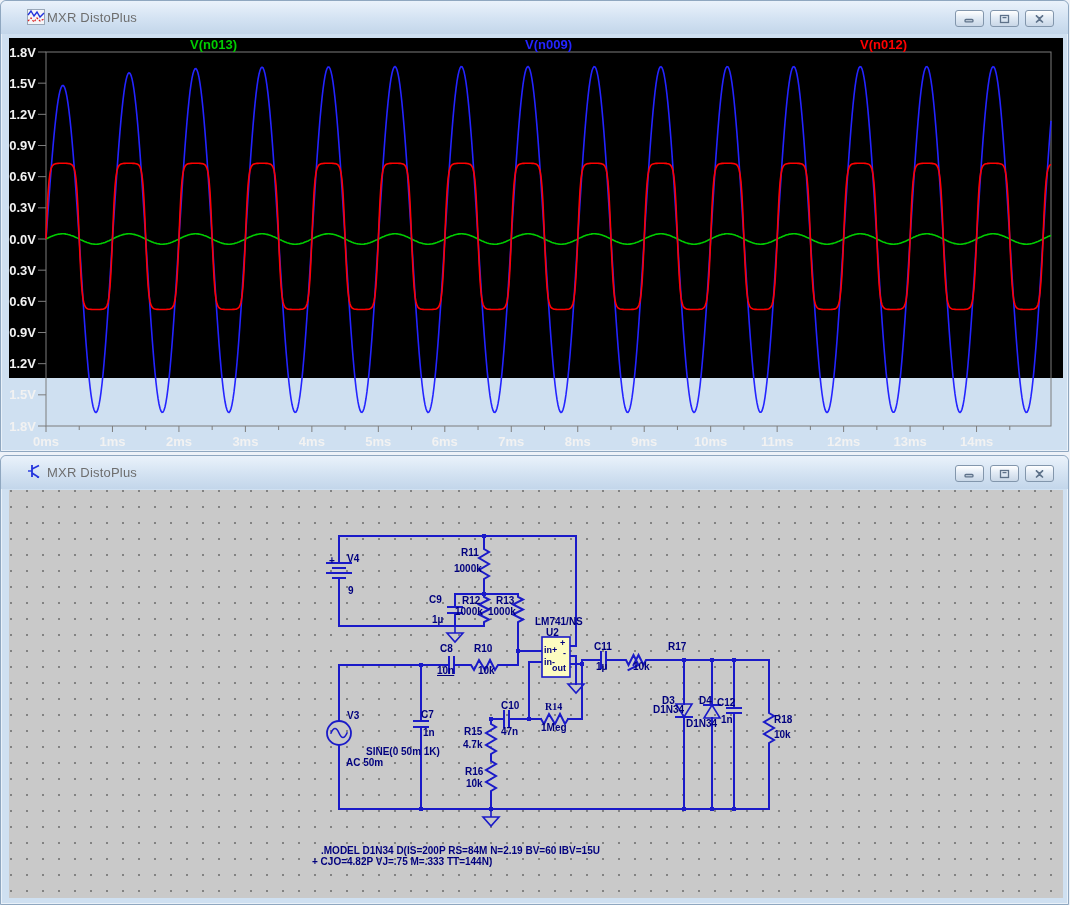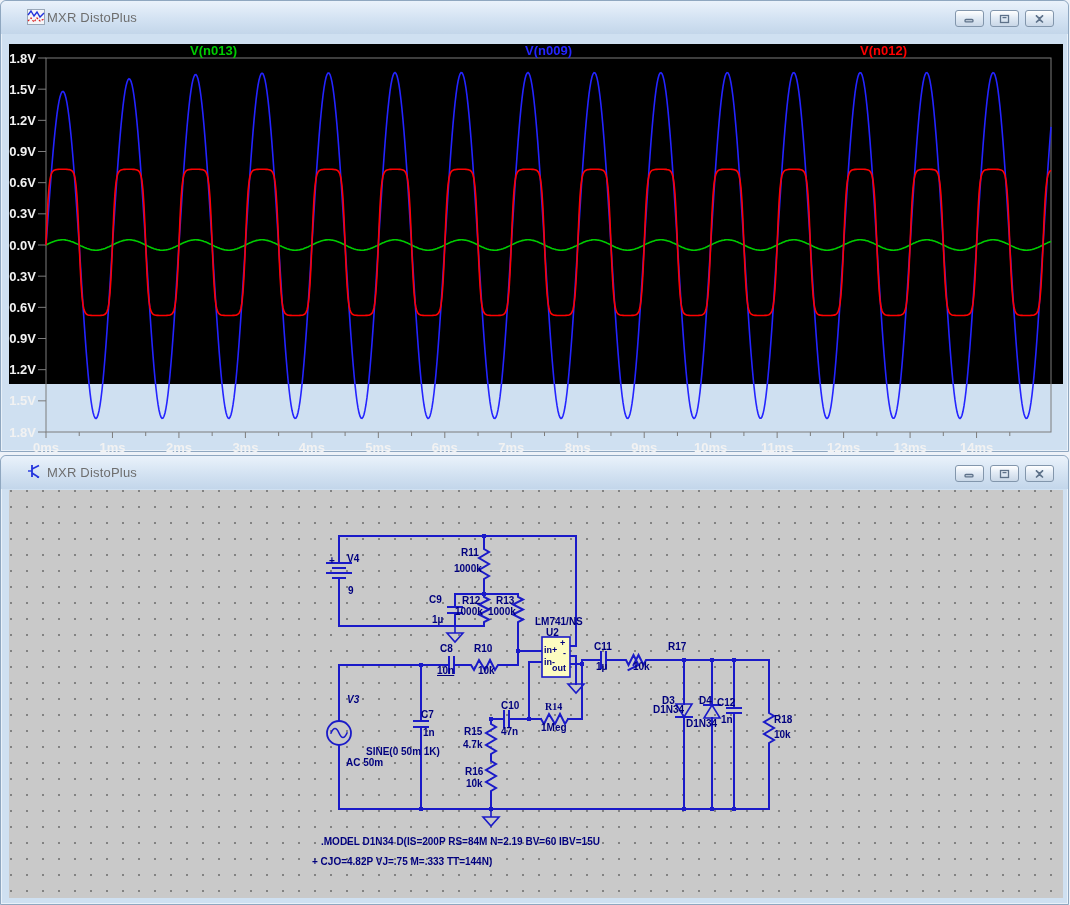--- a/index.html
+++ b/index.html
@@ -5,21 +5,21 @@
   html,body{margin:0;padding:0}
   body{width:1070px;height:905px;background:#eef2f8;font-family:"Liberation Sans",sans-serif;position:relative;overflow:hidden}
   .window{position:absolute;background:#cfe0f1;border:1px solid #8fa7c0;border-radius:6px 6px 0 0;box-sizing:border-box;box-shadow:inset 0 0 0 1px rgba(255,255,255,.55)}
   #win-plot{left:0;top:0;width:1069px;height:452px}
   #win-schem{left:0;top:455px;width:1069px;height:450px}
   .titlebar{position:absolute;left:0;top:0;right:0;height:33px;border-radius:6px 6px 0 0;background:linear-gradient(#eaf2fb,#d3e2f2 55%,#c3d6ea)}
   .wtitle{position:absolute;left:46px;top:9px;font-size:13px;color:#6e6e6e;letter-spacing:.2px}
   .winicon{position:absolute;left:26px;top:8px;width:18px;height:16px}
   .winbtns{position:absolute;right:14px;top:9px;display:flex;gap:6px}
   .wbtn{width:29px;height:17px;border:1px solid #8296ac;border-radius:3px;background:linear-gradient(#ffffff,#e2ebf5 45%,#c9d7e7);display:flex;align-items:center;justify-content:center;box-sizing:border-box}
-  .content-plot{position:absolute;left:8px;top:43px;width:1054px;height:340px;background:#000}
+  .content-plot{position:absolute;left:8px;top:37px;width:1054px;height:340px;background:#000}
   .content-plot svg{position:absolute;left:0;top:0}
   .content-schem{position:absolute;left:8px;top:34px;width:1054px;height:408px;overflow:hidden;
      background-color:#c9c9c9;
      background-image:radial-gradient(#828282 1px,transparent 1.3px);
      background-size:16px 16px;background-position:10px 9px}
   .content-schem svg{position:absolute;left:0;top:0}
   #schem-labels{position:absolute;left:0;top:0;width:100%;height:100%}
   .slabel{position:absolute;font-size:10px;font-weight:bold;color:#00007e;white-space:nowrap;line-height:1.1}
   .slabel.pin{font-size:9px}
   .ticklab{font-size:13px;font-weight:bold;fill:#f2f2f2}
@@ -258,28 +258,28 @@
         <div class="slabel" style="left: 492px; top: 210px;">C10</div>
         <div class="slabel" style="left: 492px; top: 236px;">47n</div>
         <div class="slabel" style="left: 536px; top: 211px; font-family: Liberation Serif, serif;">R14</div>
         <div class="slabel" style="left: 532px; top: 232px;">1Meg</div>
         <div class="slabel" style="left: 455px; top: 236px;">R15</div>
         <div class="slabel" style="left: 454px; top: 249px;">4.7k</div>
         <div class="slabel" style="left: 456px; top: 276px;">R16</div>
         <div class="slabel" style="left: 457px; top: 288px;">10k</div>
         <div class="slabel" style="left: 412px; top: 219px; text-align: center;">C7</div>
         <div class="slabel" style="left: 414px; top: 237px;">1n</div>
-        <div class="slabel" style="left: 338px; top: 204px; font-style: italic;">V3</div>
+        <div class="slabel" style="left: 338px; top: 220px;">V3</div>
         <div class="slabel" style="left: 337px; top: 256px; margin-left: 20px;">SINE(0 50m 1K)</div>
         <div class="slabel" style="left: 337px; top: 267px;">AC 50m</div>
         <div class="slabel" style="left: 653px; top: 205px;">D3</div>
         <div class="slabel" style="left: 644px; top: 214px;">D1N34</div>
         <div class="slabel" style="left: 690px; top: 205px;">D4</div>
         <div class="slabel" style="left: 677px; top: 228px;">D1N34</div>
         <div class="slabel" style="left: 708px; top: 207px;">C12</div>
         <div class="slabel" style="left: 712px; top: 224px;">1n</div>
         <div class="slabel" style="left: 765px; top: 224px;">R18</div>
         <div class="slabel" style="left: 765px; top: 239px;">10k</div>
-        <div class="slabel" style="left: 312px; top: 346px;">.MODEL D1N34 D(IS=200P RS=84M N=2.19 BV=60 IBV=15U</div>
+        <div class="slabel" style="left: 312px; top: 355px;">.MODEL D1N34 D(IS=200P RS=84M N=2.19 BV=60 IBV=15U</div>
         <div class="slabel" style="left: 303px; top: 366px;">+ CJO=4.82P VJ=.75 M=.333 TT=144N)</div>
       </div>
   </div>
 </div>
 
 </body></html>

